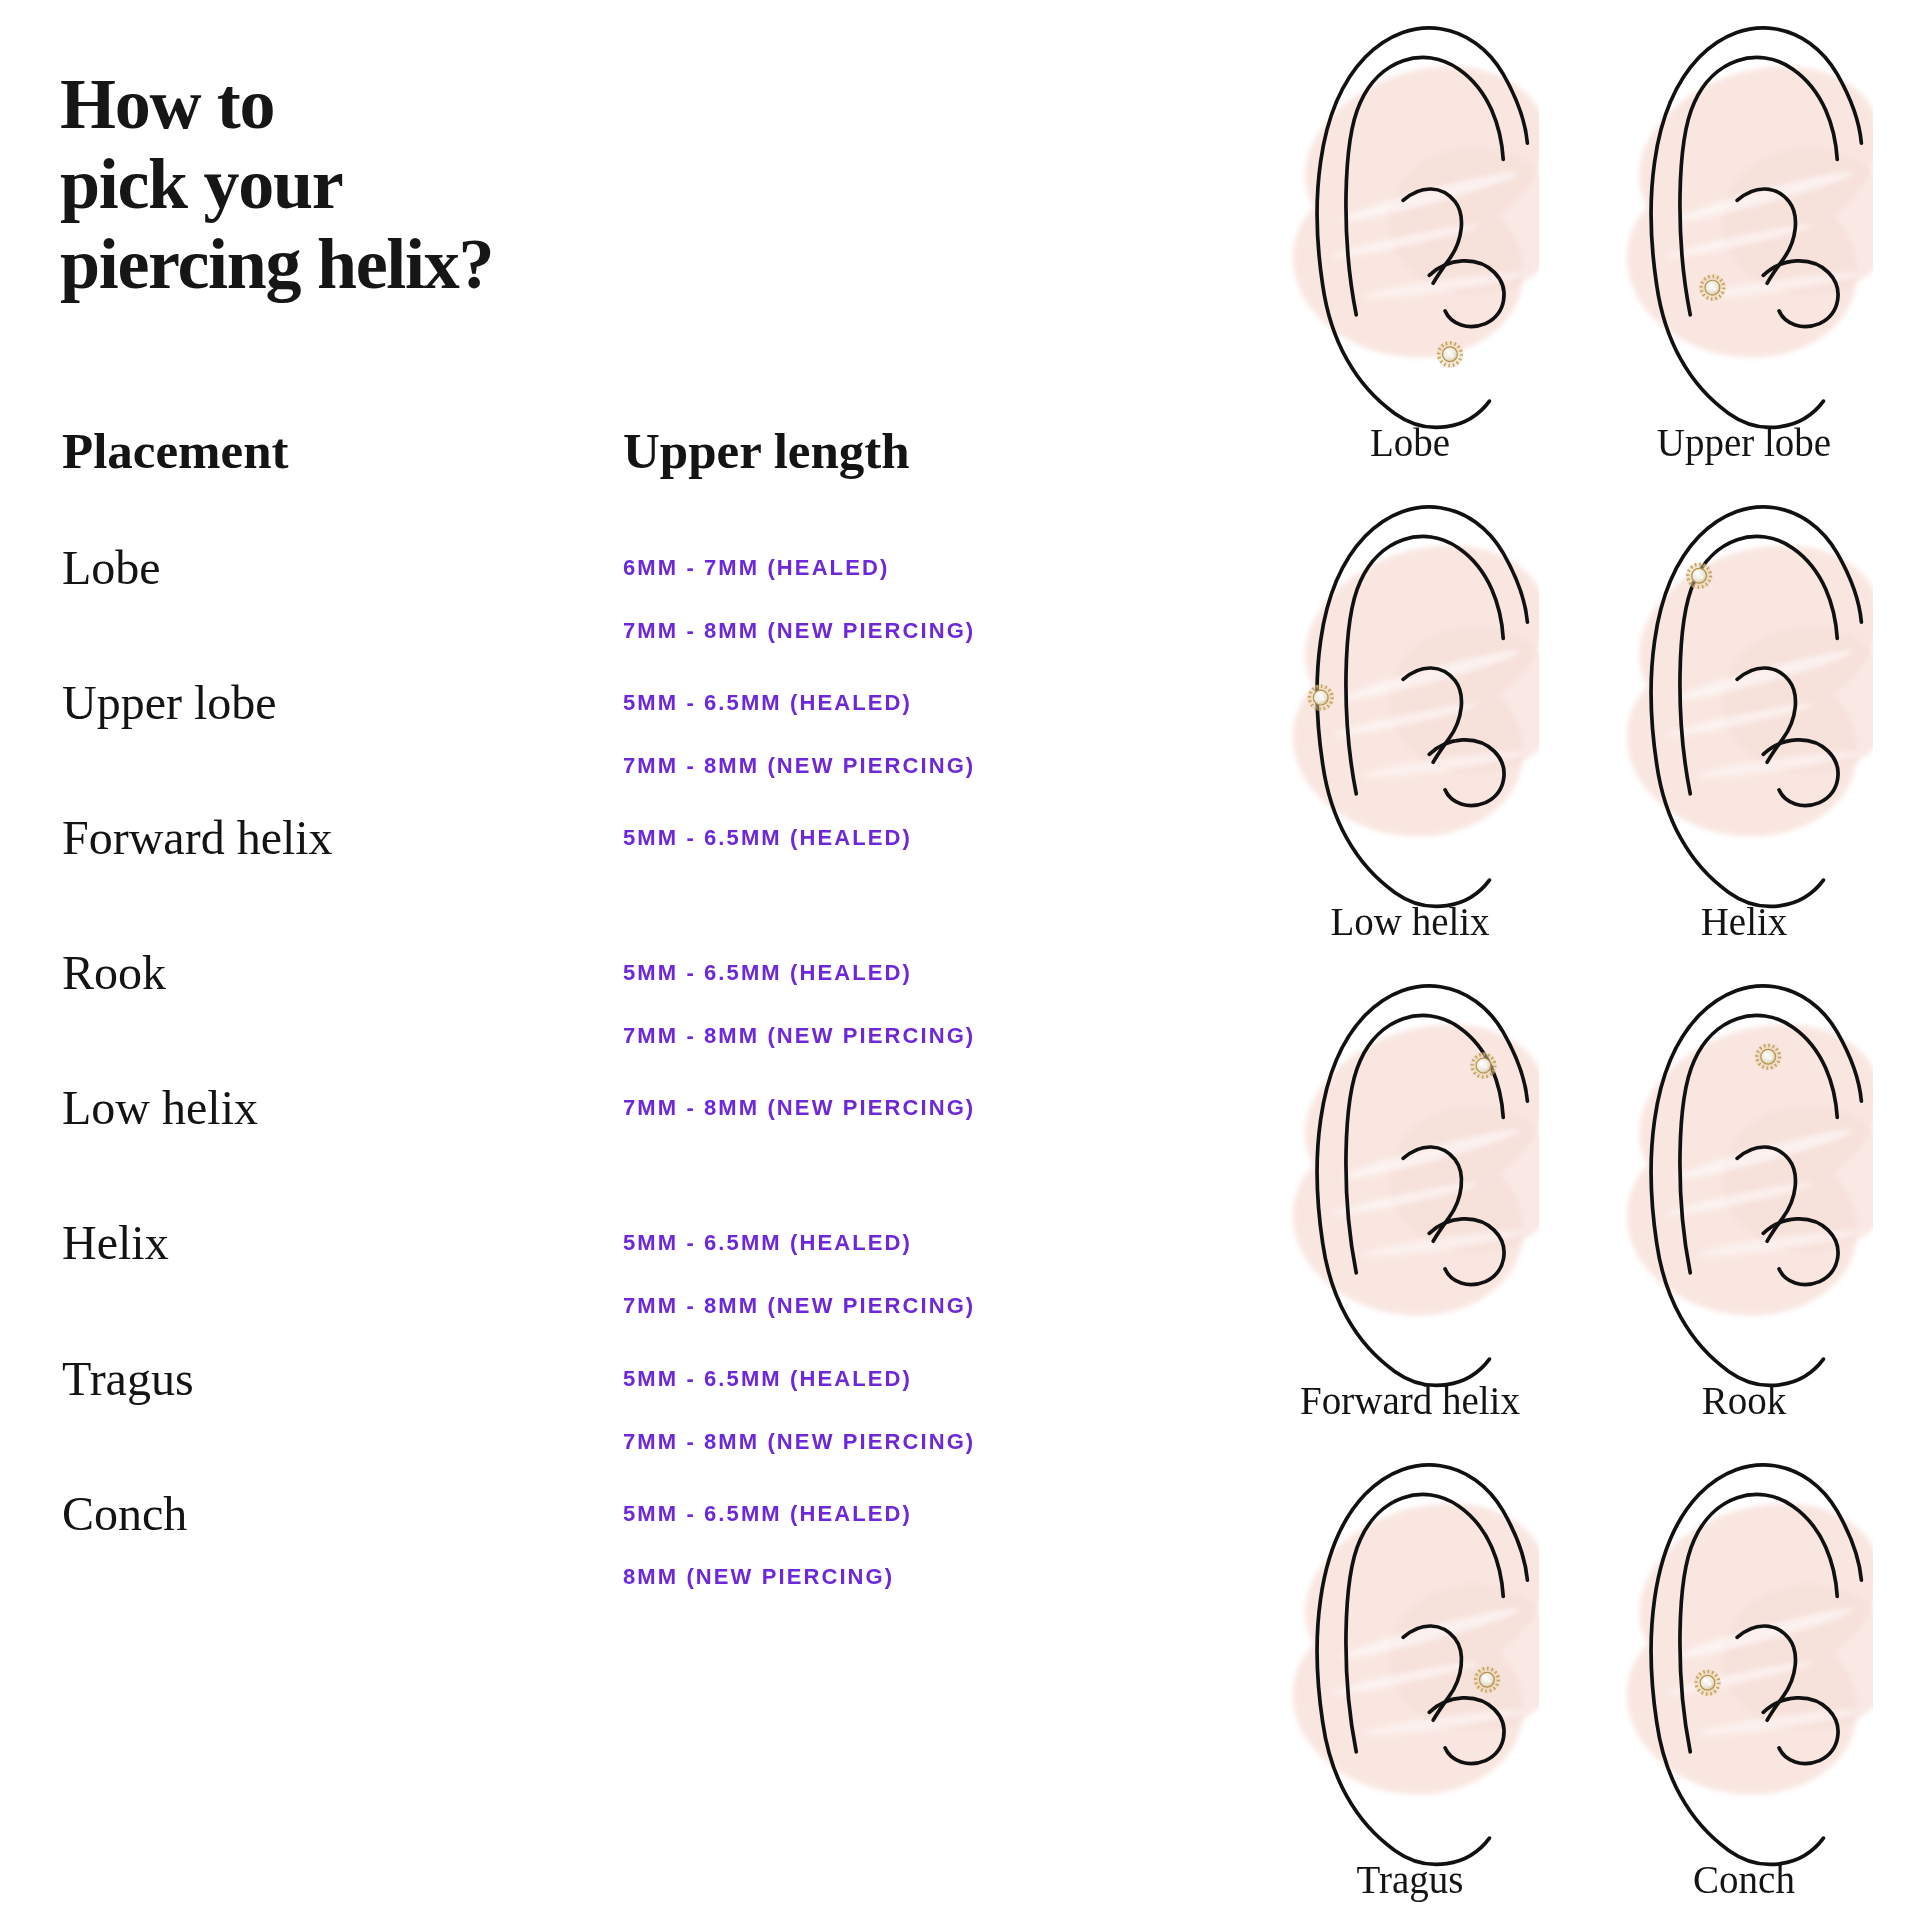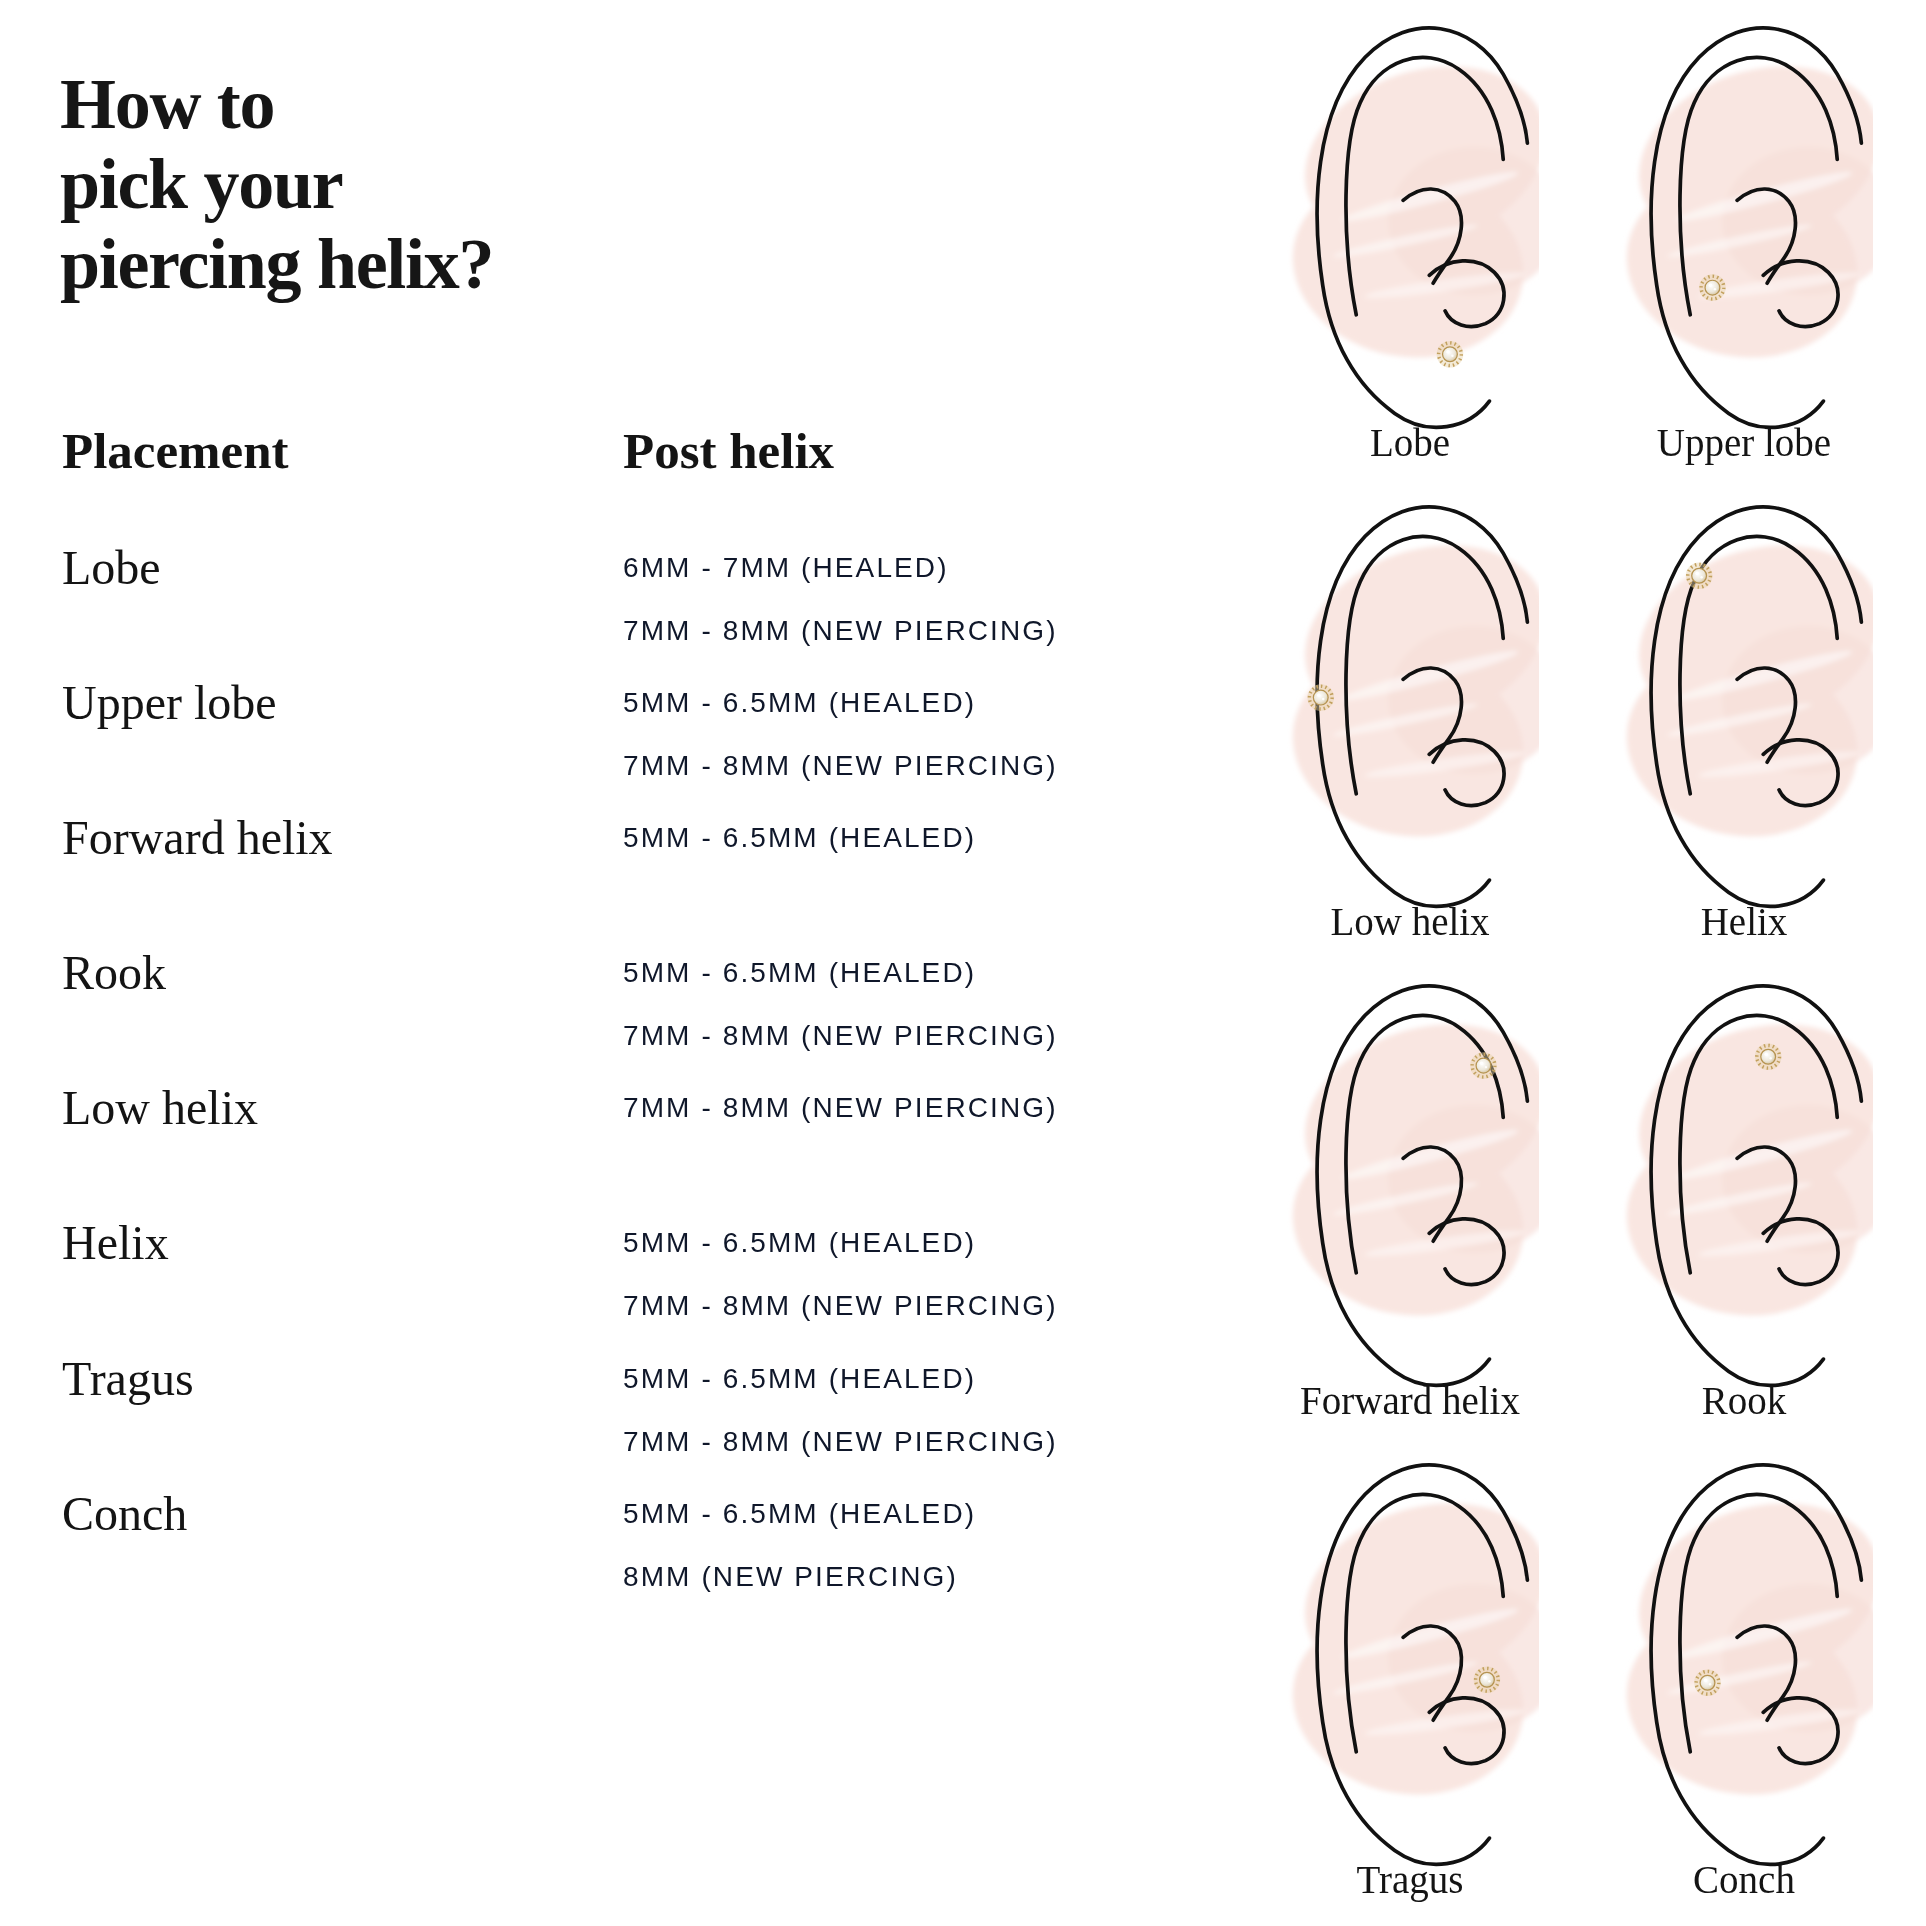--- a/index.html
+++ b/index.html
@@ -12,22 +12,22 @@
 
   
   .tbl-headers{position:absolute;left:62px;top:419px;width:1164px;display:flex;}
   .tbl-headers .h{font-size:51px;line-height:64px;font-weight:700;}
   .h-placement{width:561px;}
   .h-postlength{flex:1;}
 
   .tbl-rows{position:absolute;left:62px;top:536px;width:1181px;}
   .row{display:flex;align-items:flex-start;margin-bottom:8.1px;height:127px;}
   .cell-placement{width:561px;font-size:48px;line-height:63px;font-weight:400;}
-  .cell-values{flex:1;font-family:"Liberation Sans",sans-serif;font-weight:400;
-               font-size:28px;line-height:63px;letter-spacing:2.1px;color:#0f172a;
+  .cell-values{flex:1;font-family:"Liberation Sans",sans-serif;font-weight:700;
+               font-size:22px;line-height:63px;letter-spacing:2.1px;color:#6d28d9;
                text-transform:uppercase;}
   .cell-values div{white-space:nowrap;}
 
   
   .ears{position:absolute;left:1243px;top:8.6px;width:668px;
         display:grid;grid-template-columns:334px 334px;grid-auto-rows:479px;}
   .ear-card{display:flex;flex-direction:column;align-items:center;}
   .ear-card svg{width:257px;height:434px;display:block;}
   .ear-label{font-size:39px;line-height:43px;margin-top:-22px;text-align:center;
              font-weight:400;color:#141414;}
@@ -51,21 +51,21 @@
 <div id="canvas">
 
   <h1 class="title" style="margin:0;">
     <div>How to</div>
     <div>pick your</div>
     <div>piercing helix?</div>
   </h1>
 
   <div class="tbl-headers">
     <div class="h h-placement">Placement</div>
-    <div class="h h-postlength">Post helix</div>
+    <div class="h h-postlength">Upper length</div>
   </div>
 
   <div class="tbl-rows">
     <div class="row">
       <div class="cell-placement">Lobe</div>
       <div class="cell-values">
         <div>6MM - 7MM (HEALED)</div>
         <div>7MM - 8MM (NEW PIERCING)</div>
       </div>
     </div>

